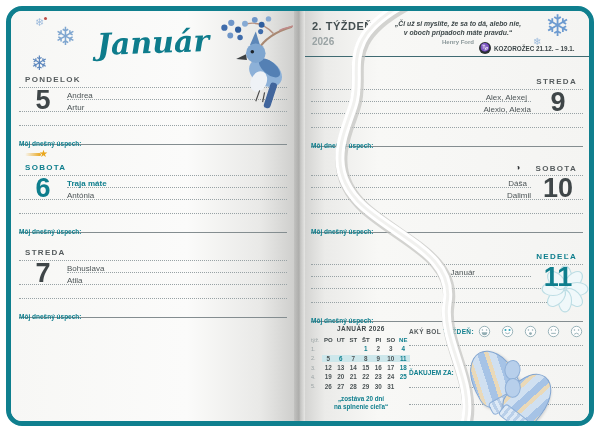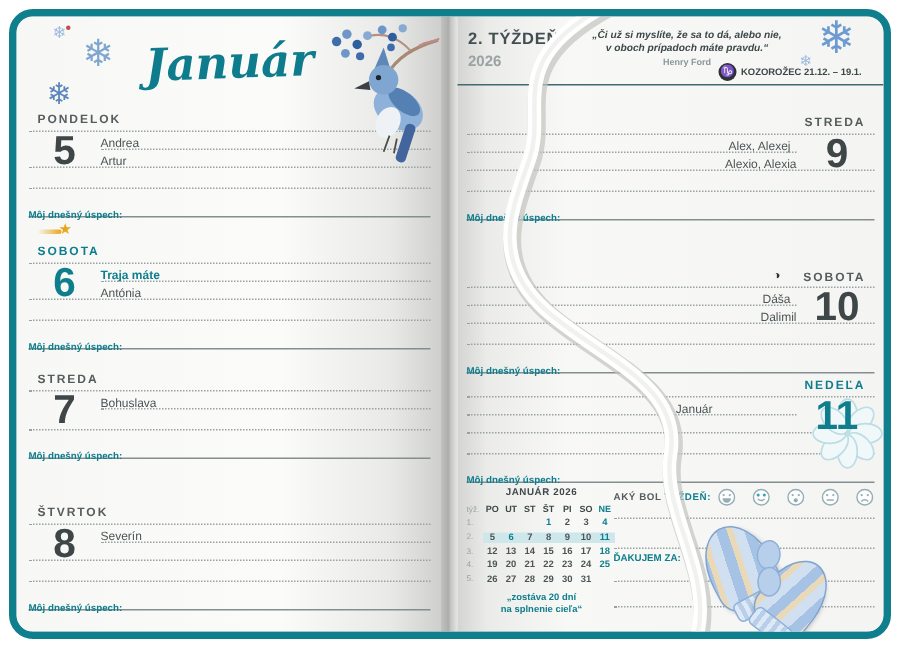--- a/index.html
+++ b/index.html
@@ -181,39 +181,28 @@
       <div class="success">
         <span class="succ-label">Môj dnešný úspech:</span>
       </div>
     </div>
 
     <div class="day-l" style="top:237px">
       <div class="d-label">STREDA</div>
       <div class="names">
         <div class="big-num">7</div>
         <div class="nr nr1">Bohuslava</div>
-      </div>
-      <div class="blank"></div>
-      <div class="success">
-        <span class="succ-label">Môj dnešný úspech:</span>
-      </div>
-    </div>
-
-    <div class="day-l" style="top:326px">
-      <div class="d-label">ŠTVRTOK</div>
-      <div class="names">
-        <div class="big-num">8</div>
-        <div class="nr nr1">Severín</div>
-        <div class="nr nr2"></div>
-      </div>
-      <div class="blank"></div>
-      <div class="success">
-        <span class="succ-label">Môj dnešný úspech:</span>
-      </div>
-    </div>
+        <div class="nr nr2">Atila</div>
+      </div>
+      <div class="blank"></div>
+      <div class="success">
+        <span class="succ-label">Môj dnešný úspech:</span>
+      </div>
+    </div>
+
   </div>
 
   <div class="spine"></div>
 
   <div class="page page-right">
 
     <div class="week-label">2. TÝŽDEŇ</div>
     <div class="year">2026</div>
 
     <div class="quote">
@@ -240,21 +229,21 @@
         <div class="big-num-r">9</div>
         <div class="nr nr1r">Alex, Alexej</div>
         <div class="nr nr2r">Alexio, Alexia</div>
       </div>
       <div class="blank"></div>
       <div class="success">
         <span class="succ-label">Môj dnešný úspech:</span>
       </div>
     </div>
 
-    <div class="day-r" style="top:168px">
+    <div class="day-r" style="top:152px">
       <div class="d-label-r">
         <span class="moon">◑</span><span>SOBOTA</span>
       </div>
       <div class="names">
         <div class="big-num-r">10</div>
         <div class="nr nr1r">Dáša</div>
         <div class="nr nr2r">Dalimil</div>
       </div>
       <div class="blank"></div>
       <div class="success">

